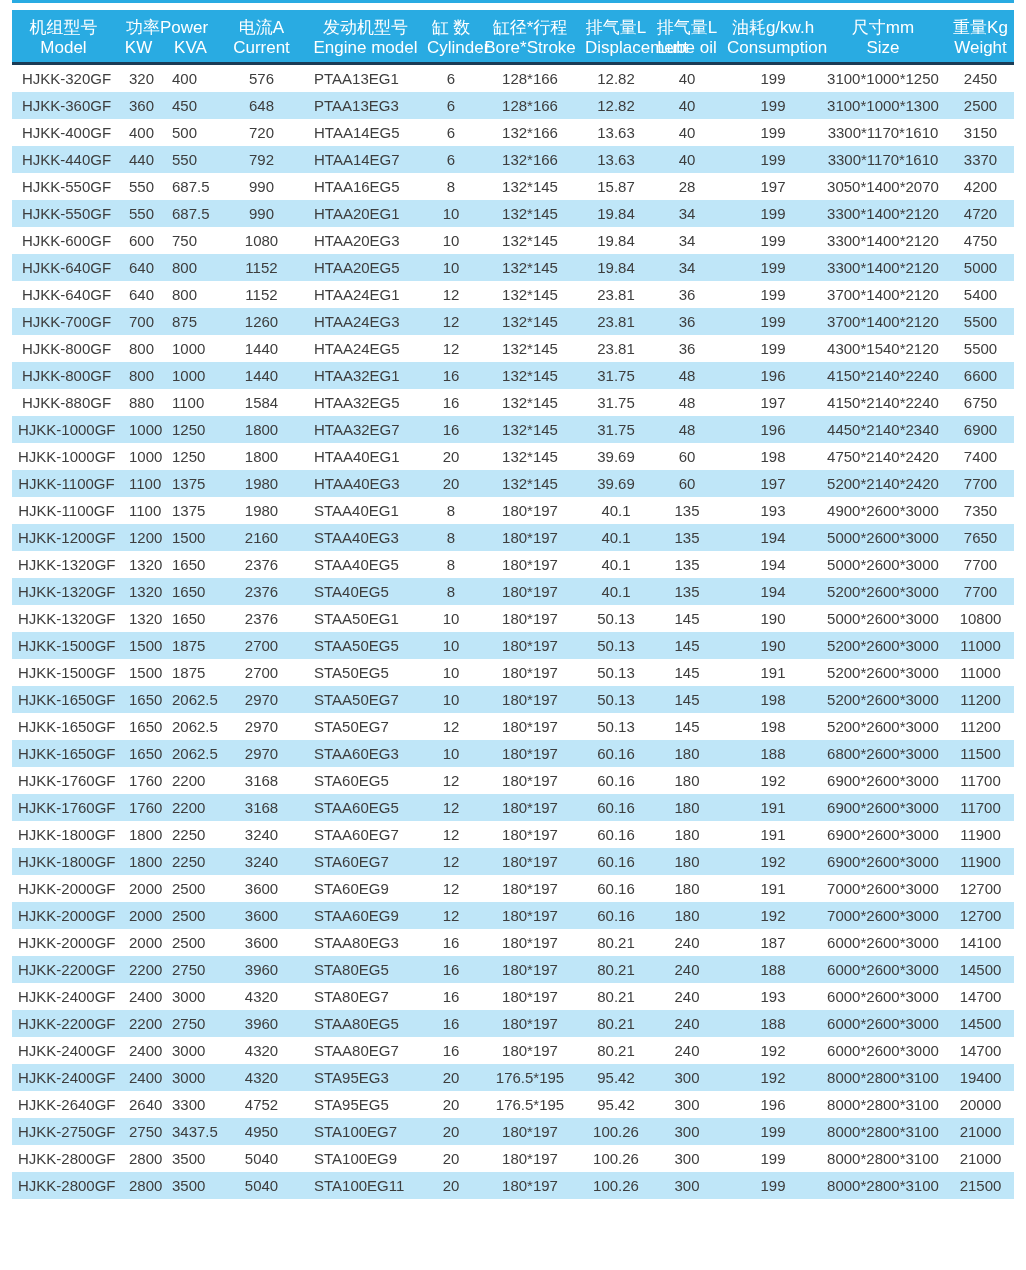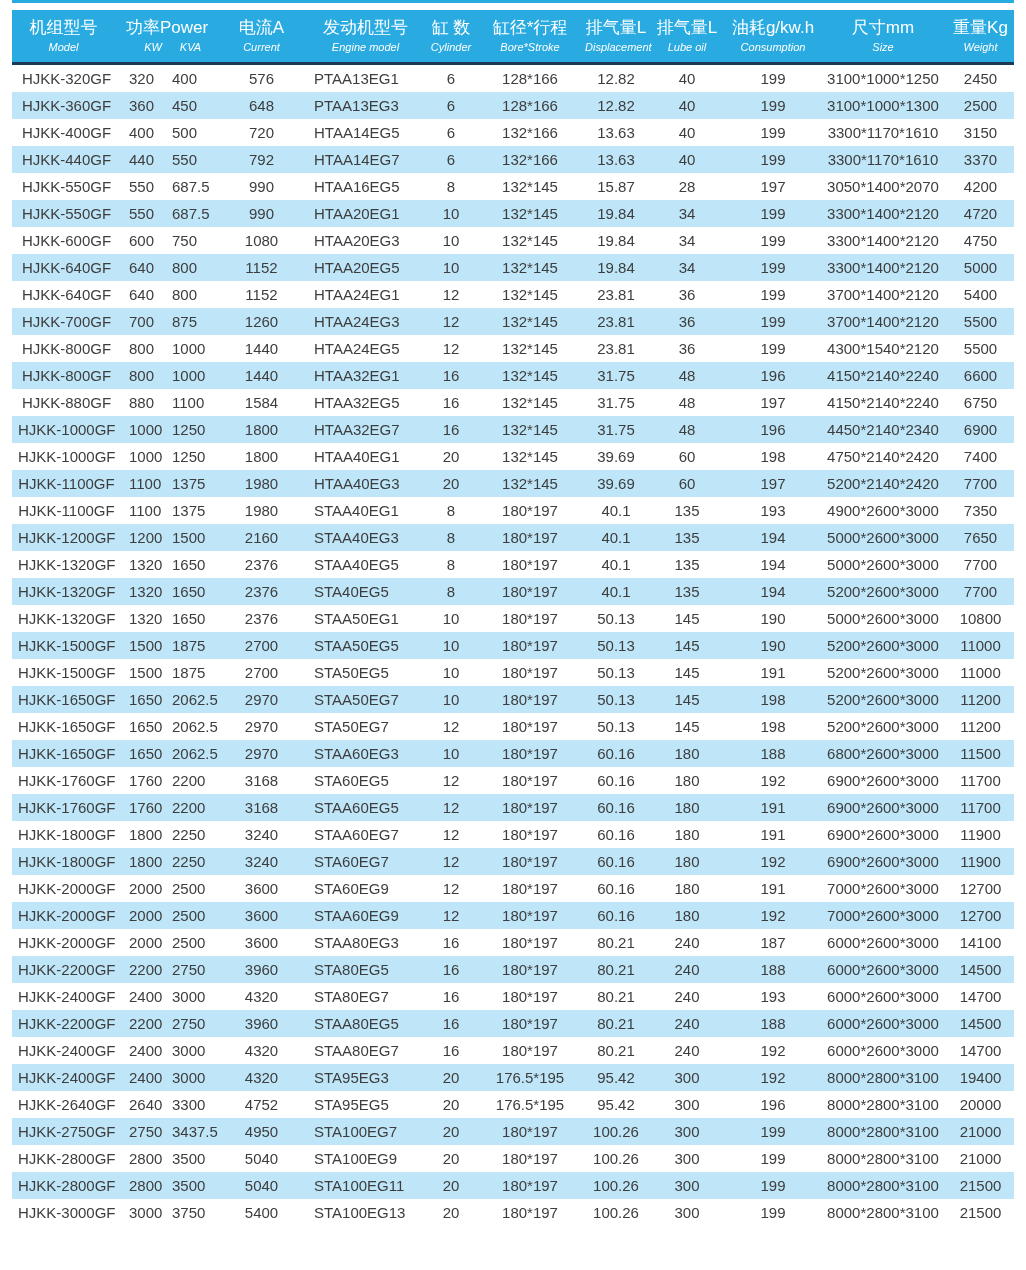--- a/index.html
+++ b/index.html
@@ -26,23 +26,23 @@
     background:var(--header-bg);
     color:var(--header-text);
     font-weight:normal;
     text-align:center;
     vertical-align:middle;
     padding:6px 0 6px 0;
     border-bottom:3px solid var(--divider);
     margin-left:28px;
   }
   thead .zh{font-size:17px;line-height:23px;white-space:nowrap;}
-  thead .en{font-size:11px;line-height:17px;white-space:nowrap;font-style:italic;}
+  thead .en{font-size:17px;line-height:17px;white-space:nowrap;}
   thead .sub{display:flex;}
-  thead .sub .kw{width:47px;text-align:right;}
+  thead .sub .kw{width:47px;text-align:center;}
   thead .sub .kva{width:57px;text-align:center;}
   tbody td{
     height:27px;
     font-size:15px;
     color:var(--body-text);
     text-align:center;
     vertical-align:middle;
     white-space:nowrap;
     overflow:hidden;
     padding:0;
@@ -707,29 +707,15 @@
           <td class="c3">5040</td>
           <td class="c4">STA100EG11</td>
           <td class="c5">20</td>
           <td class="c6">180*197</td>
           <td class="c7">100.26</td>
           <td class="c8">300</td>
           <td class="c9">199</td>
           <td class="c10">8000*2800*3100</td>
           <td class="c11">21500</td>
         </tr>
-        <tr>
-          <td class="c0">HJKK-3000GF</td>
-          <td class="c1">3000</td>
-          <td class="c2">3750</td>
-          <td class="c3">5400</td>
-          <td class="c4">STA100EG13</td>
-          <td class="c5">20</td>
-          <td class="c6">180*197</td>
-          <td class="c7">100.26</td>
-          <td class="c8">300</td>
-          <td class="c9">199</td>
-          <td class="c10">8000*2800*3100</td>
-          <td class="c11">21500</td>
-        </tr>
       </tbody>
   </table>
 </div>
 
 </body></html>

